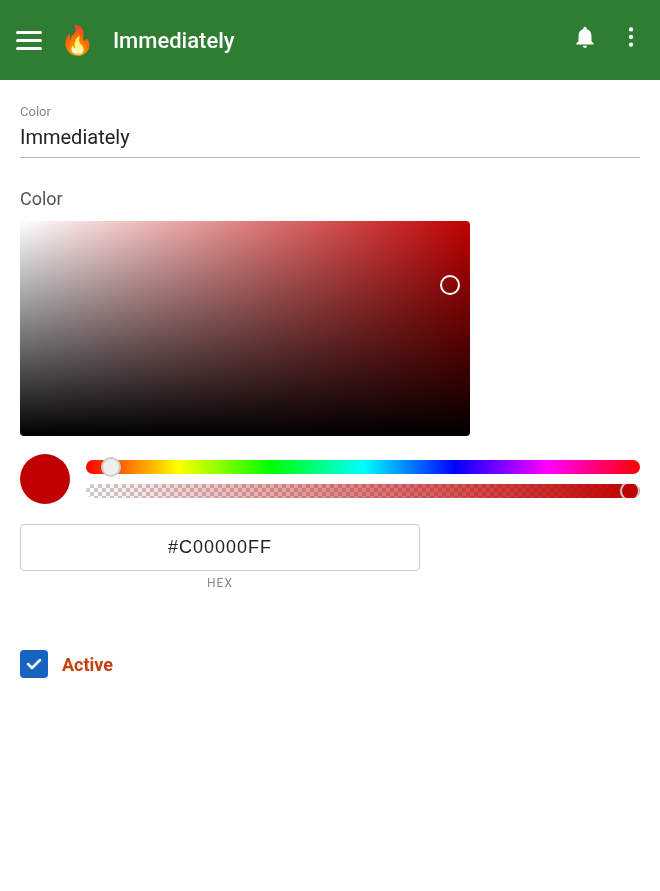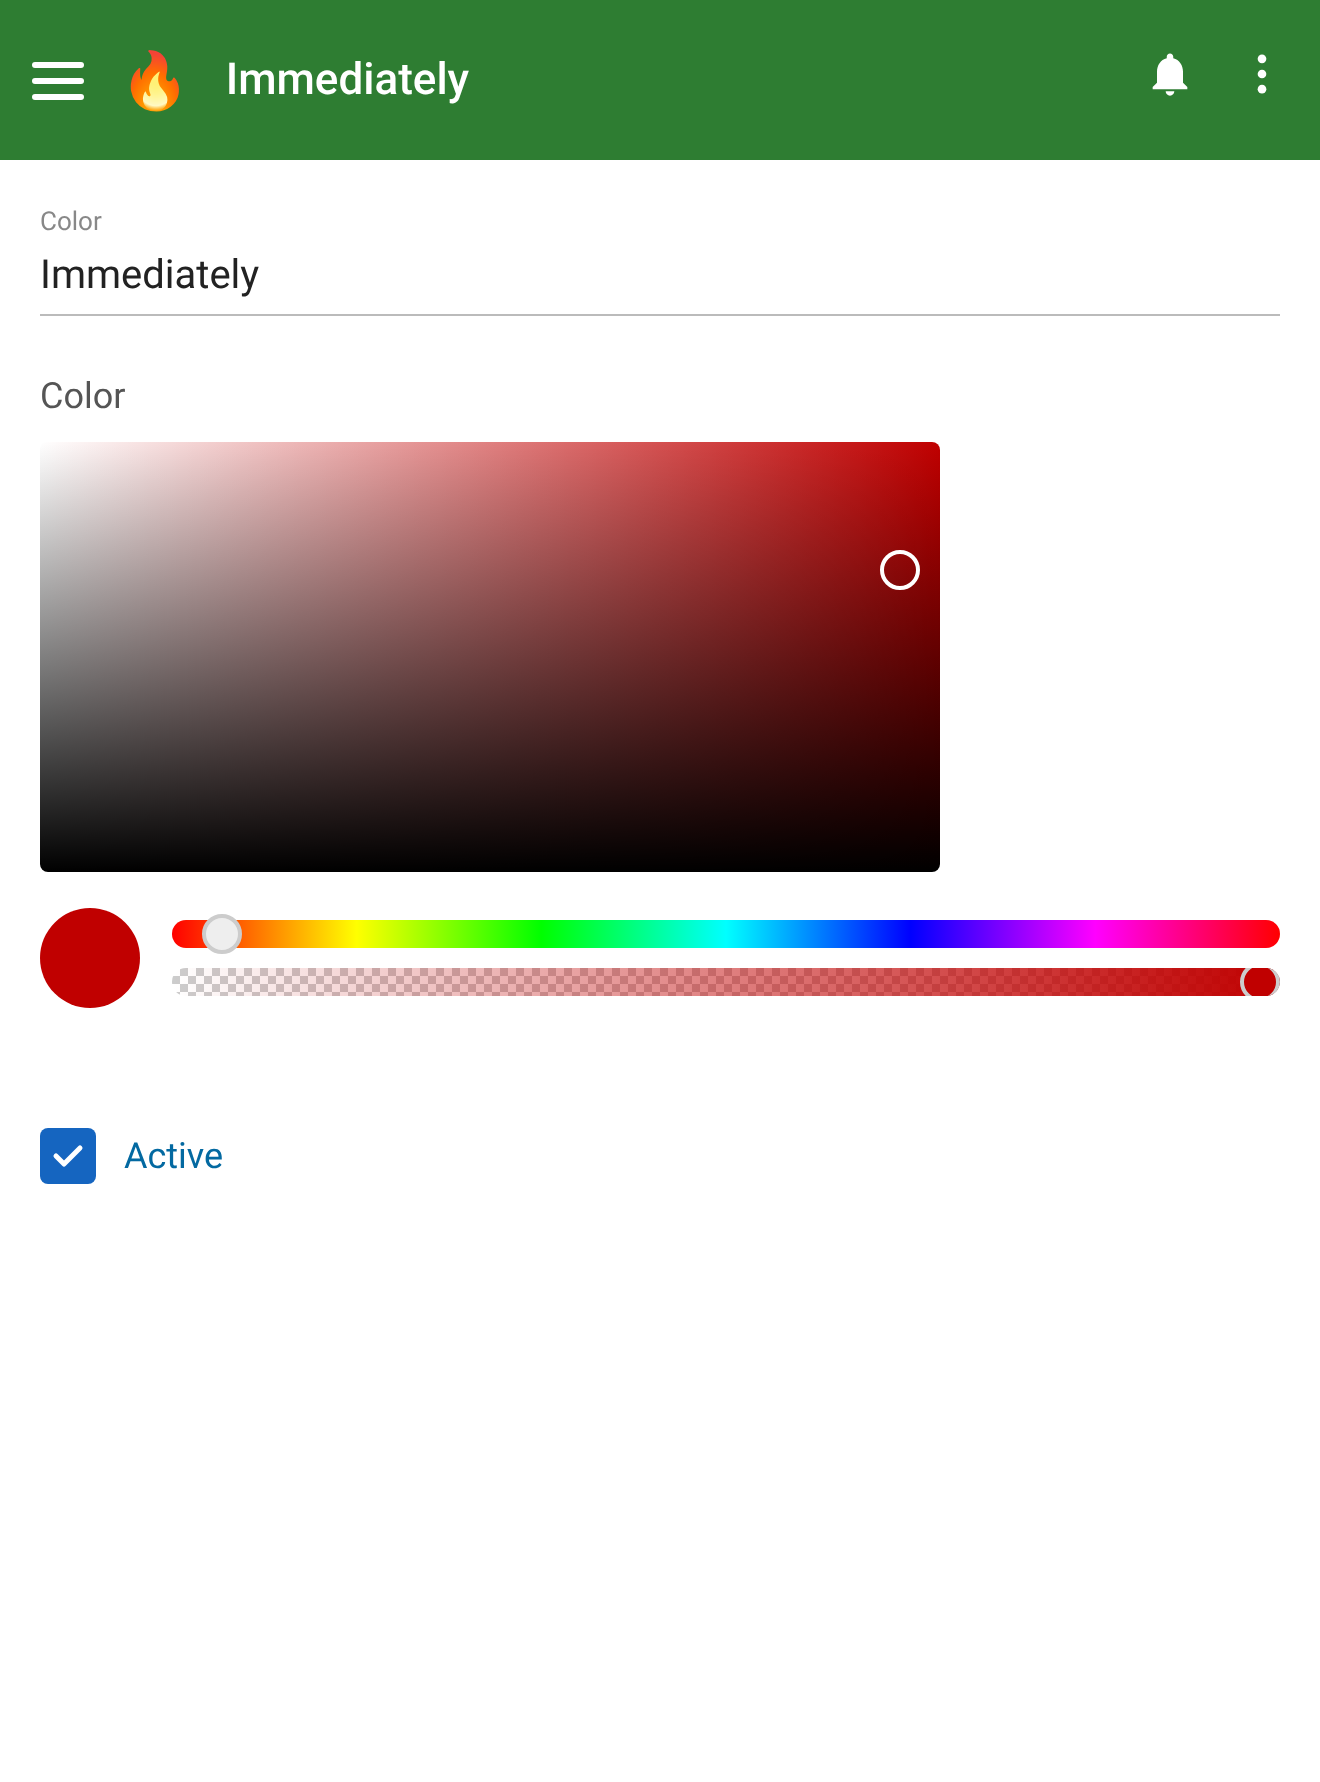--- a/index.html
+++ b/index.html
@@ -232,21 +232,22 @@
       justify-content: center;
       cursor: pointer;
       flex-shrink: 0;
     }
     .checkbox-custom svg {
       width: 18px;
       height: 18px;
     }
     .active-label {
       font-size: 18px;
-      color: #0369a1;
+      color: #c2410c;
+      font-weight: bold;
     }
   </style>
 </head>
 <body>
 
 <header class="header">
   <div class="header-left">
     <div class="hamburger-icon">
       <span></span>
       <span></span>
@@ -292,20 +293,24 @@
 
       <input type="range" class="hue-slider" min="0" max="360" value="10" style="">
 
       <div class="alpha-slider-container">
         <div class="alpha-checker"></div>
         <input type="range" class="alpha-slider" min="0" max="100" value="100" style="">
       </div>
     </div>
   </div>
 
+  <div class="hex-container">
+    <input type="text" class="hex-input" value="#C00000FF" style="">
+    <div class="hex-sublabel">HEX</div>
+  </div>
 
   <div class="active-row">
     <div class="checkbox-custom">
       <svg viewBox="0 0 18 18" fill="none">
         <polyline points="3,9 7,13 15,5" stroke="white" stroke-width="2.5" stroke-linecap="round" stroke-linejoin="round"></polyline>
       </svg>
     </div>
     <span class="active-label">Active</span>
   </div>
 

